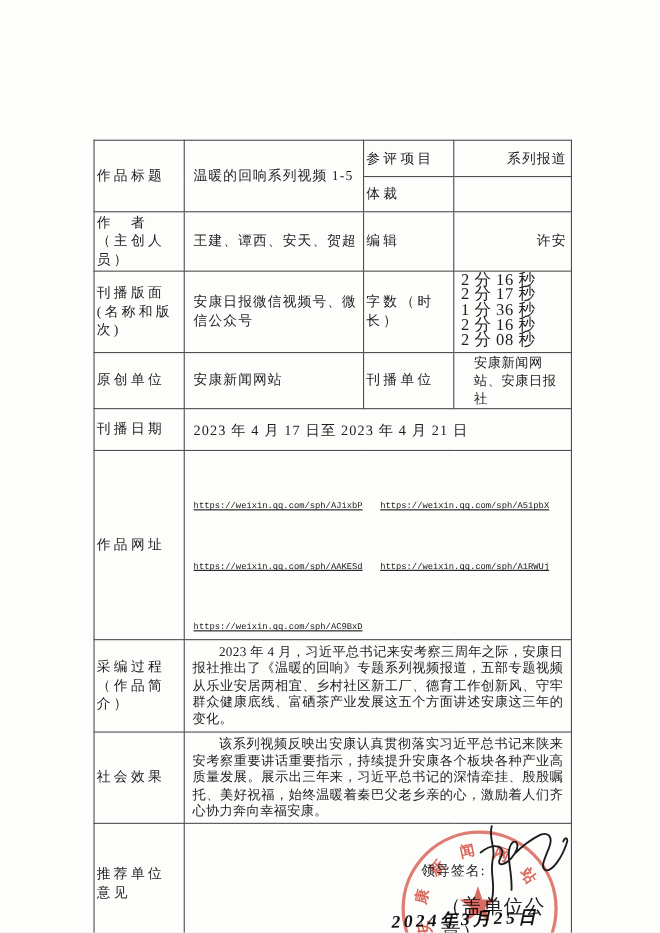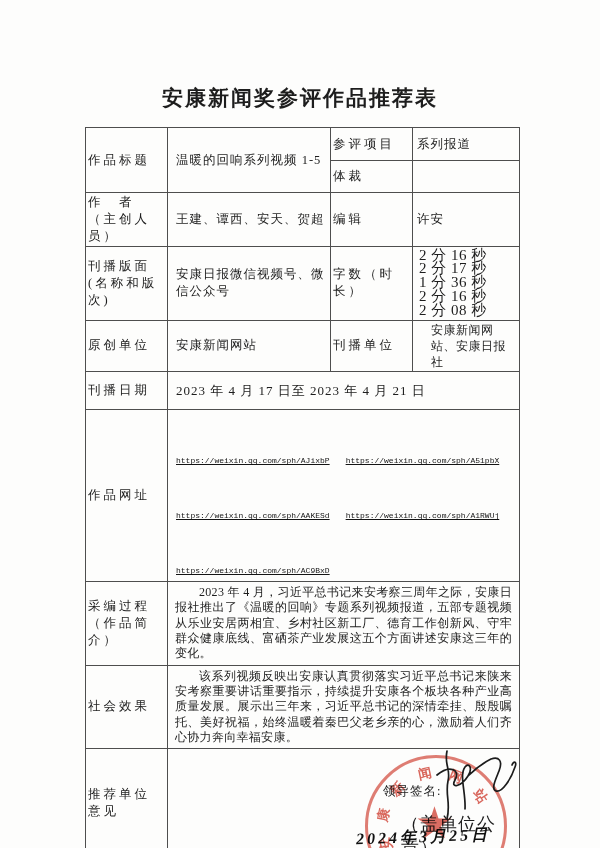--- a/index.html
+++ b/index.html
@@ -15,21 +15,21 @@
   table.form {
     position:absolute; left:85px; top:127px; width:434px;
     border-collapse:collapse; table-layout:fixed;
   }
   td {
     border:1px solid #4e4e4e; padding:1px 4px; font-size:12.5px;
     vertical-align:middle; overflow:hidden; line-height:1.35;
   }
   td.lab { text-align:left; letter-spacing:3px; white-space:pre-line; padding:1px 2px; }
   td.val { padding-left:8px; letter-spacing:1px; }
-  td.ctr { text-align:left; letter-spacing:1px; }
+  td.ctr { text-align:right; letter-spacing:1px; }
   td.dur { font-size:15px; line-height:13.8px; padding:2px 2px 2px 6px; letter-spacing:0.5px; }
   td.para { font-size:12px; line-height:15.3px; text-align:justify; letter-spacing:0.3px; padding:3px 7px; }
   td.para .indent { text-indent:2em; }
   td.urls { padding:3px 2px 3px 8px; }
   .url-line { display:flex; gap:16px; line-height:15px; }
   .url {
     font-family:"Liberation Mono","DejaVu Sans Mono",monospace; font-size:8px;
     text-decoration:underline; color:#141414; letter-spacing:0;margin-top:40px;
   }
   td.sign-cell { position:relative; padding:0; }
@@ -56,21 +56,20 @@
     position:absolute; left:50%; top:50%; font-size:13.5px; font-weight:bold;
     color:rgba(206,52,38,0.85); font-family:"Liberation Serif",serif;
   }
   .signature-svg { position:absolute; left:243px; top:-2px; }
 </style>
 </head>
 <body>
 
 <div class="sheet">
 
-  <div class="doc-title">安康新闻奖参评作品推荐表</div>
 
   <table class="form">
     <colgroup>
         <col style="width:82px">
         <col style="width:163px">
         <col style="width:82px">
         <col style="width:107px">
       </colgroup>
 
     <tbody>

